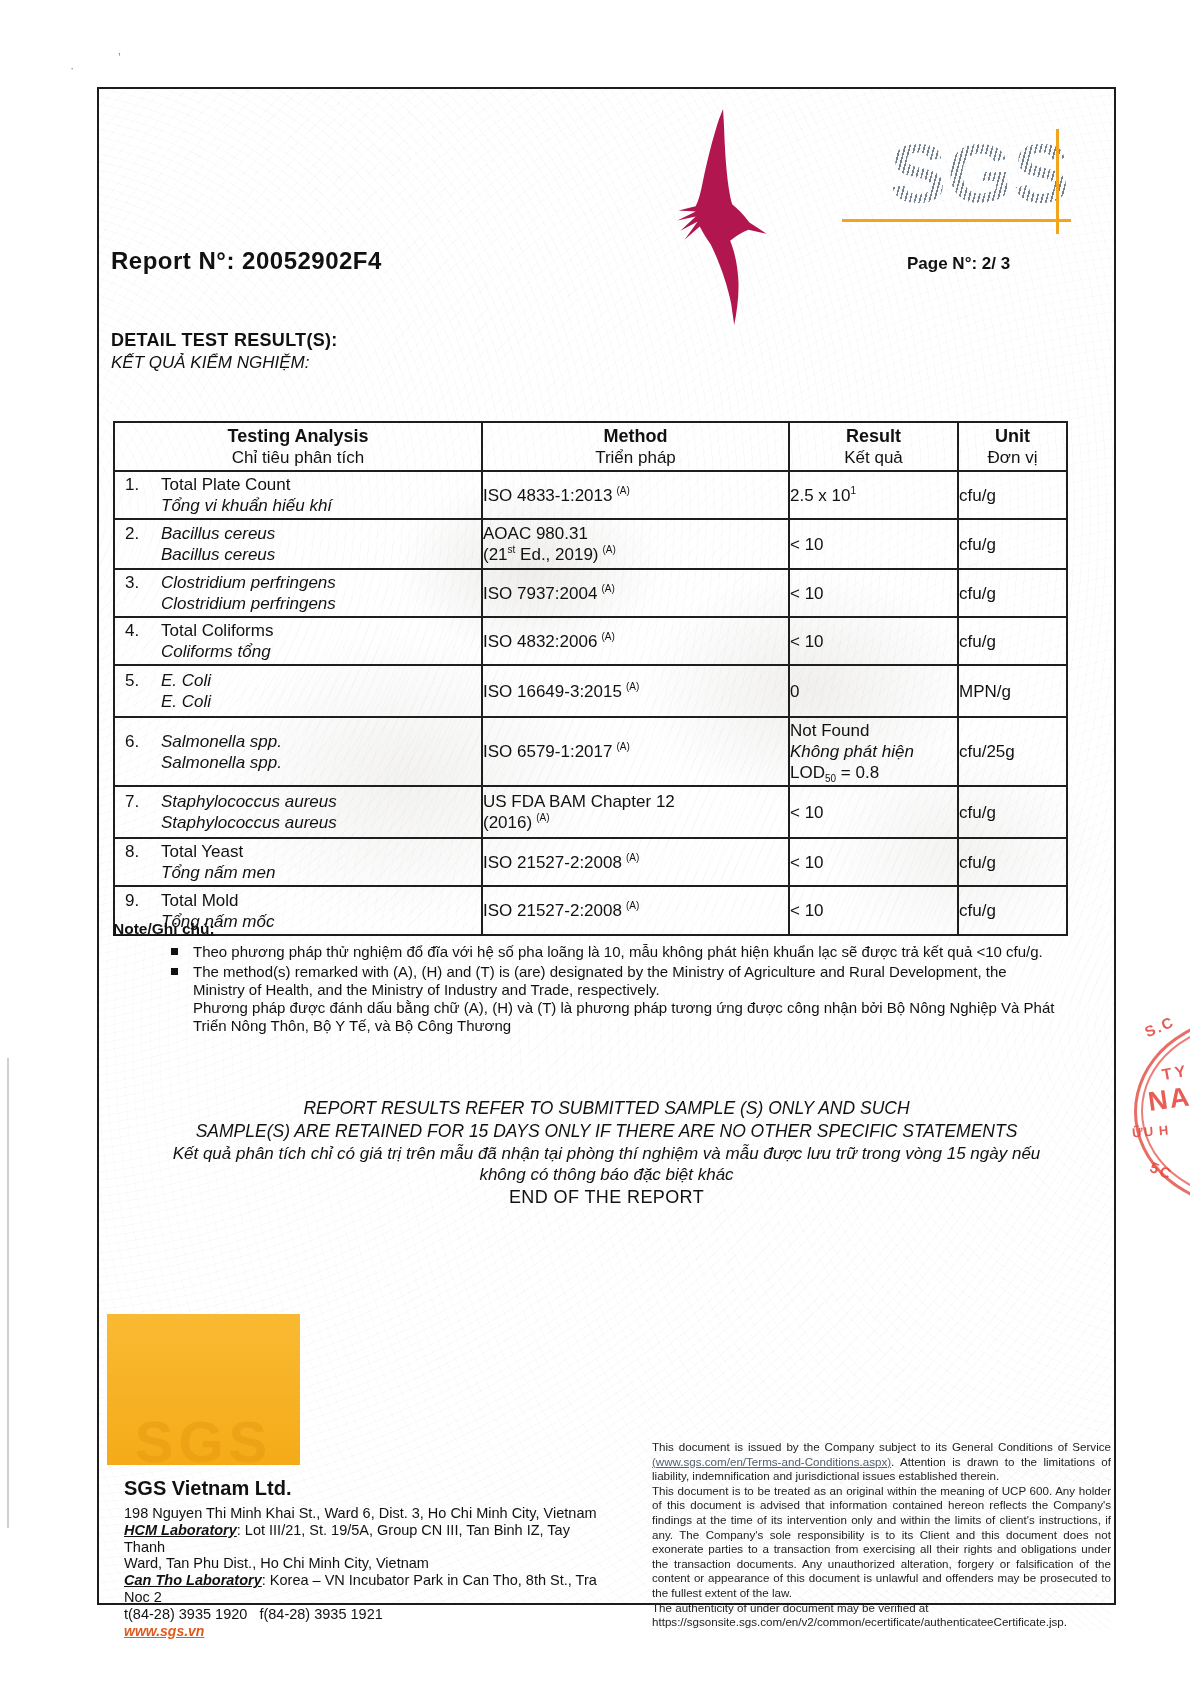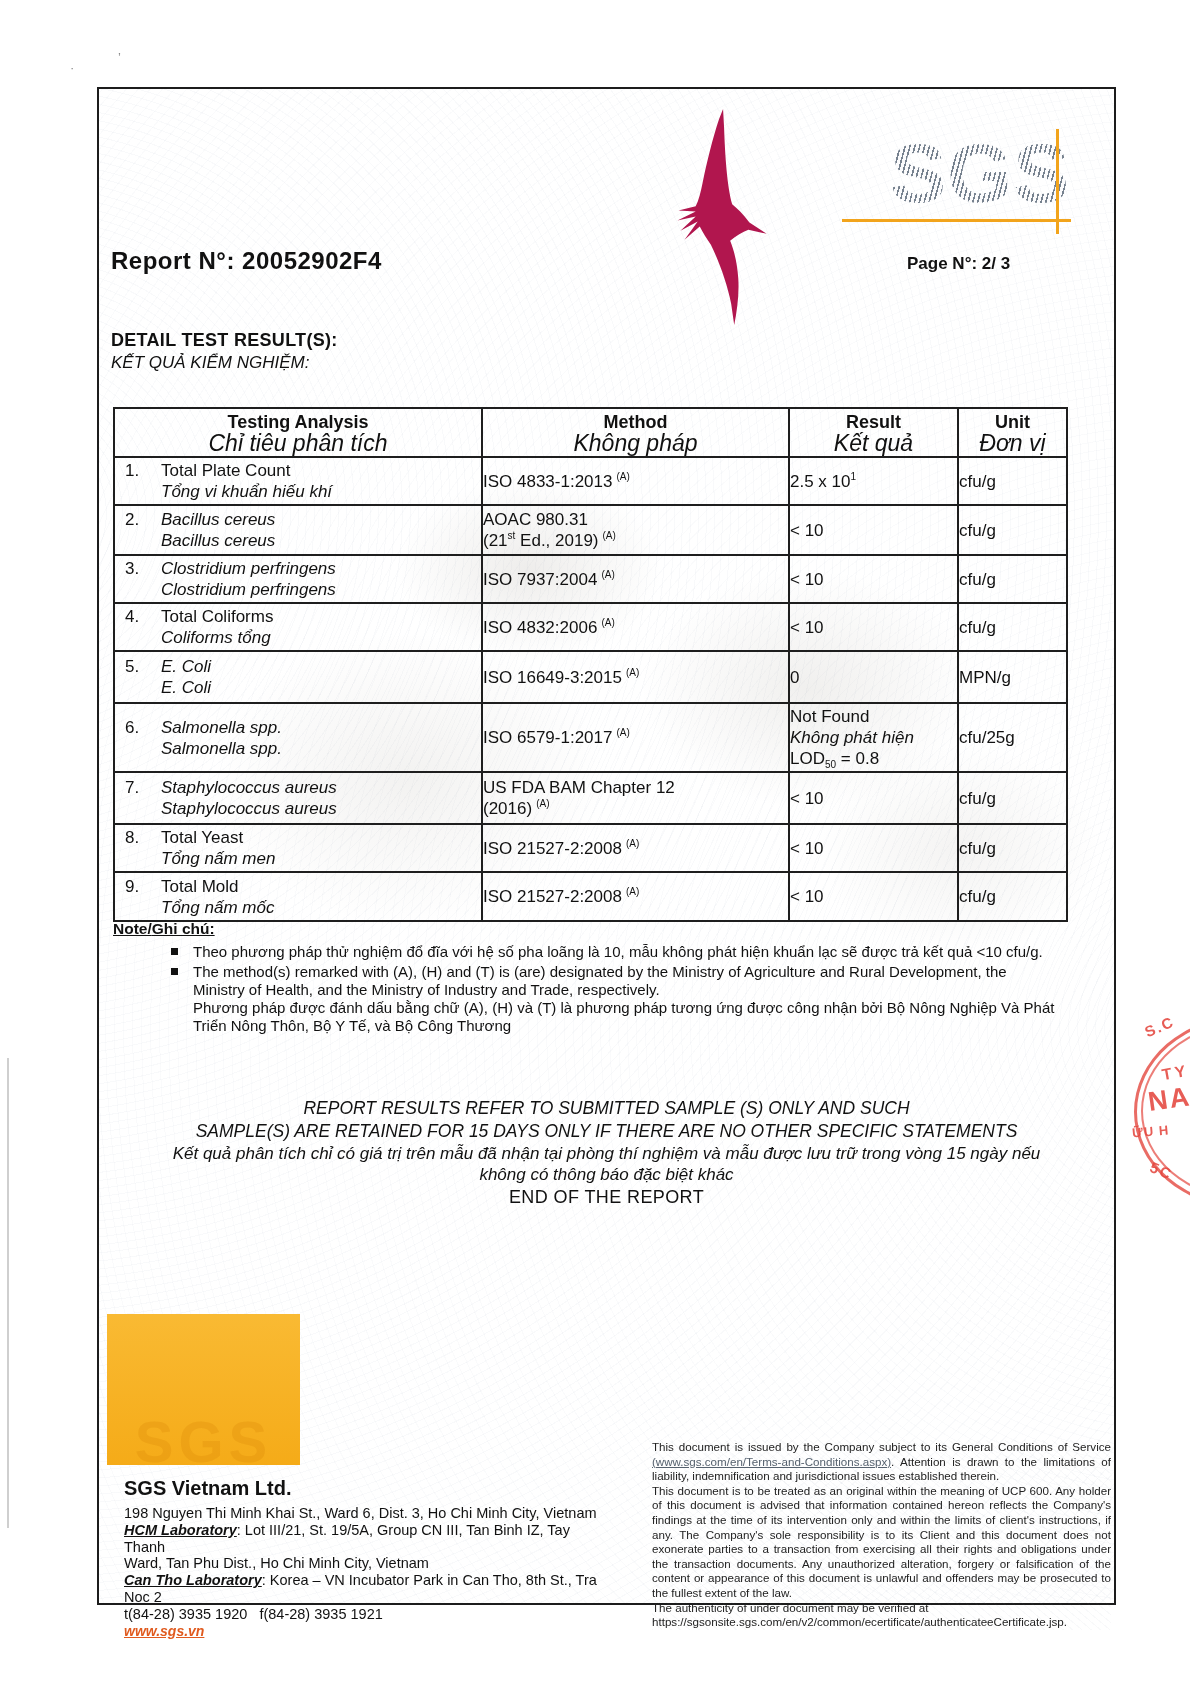--- a/index.html
+++ b/index.html
@@ -34,24 +34,24 @@
     font-size:84px;font-weight:bold;line-height:92px;letter-spacing:1px;
     background:repeating-linear-gradient(105deg,#76818e 0 1.6px,#fbfbfc 1.6px 4.7px);
     -webkit-background-clip:text;background-clip:text;color:transparent;
   }
   .olh{position:absolute;left:743px;top:130px;width:229px;height:3px;background:#f2a41c;}
   .olv{position:absolute;left:957px;top:40px;width:3px;height:105px;background:#f2a41c;}
   
   .dtr{position:absolute;left:12px;top:241px;font-size:18px;font-weight:bold;letter-spacing:.3px;}
   .kq{position:absolute;left:12px;top:264px;font-size:17px;font-style:italic;}
   
-  table.res{position:absolute;left:14px;top:318px;width:953px;border-collapse:collapse;table-layout:fixed;}
+  table.res{position:absolute;left:14px;top:332px;width:953px;border-collapse:collapse;table-layout:fixed;}
   table.res td,table.res th{border:2px solid #1e1e1e;padding:0;vertical-align:middle;font-weight:normal;}
   th .hen{font-weight:bold;font-size:18px;line-height:22px;}
-  th .hvi{font-style:italic;font-size:23px;line-height:21px;}
+  th .hvi{font-size:17px;line-height:21px;}
   td{font-size:17px;line-height:21px;}
   .c-name .roww{display:flex;align-items:flex-start;padding:2px 4px 2px 10px;text-align:left;}
   .c-name .no{width:36px;flex:none;}
   .c-name .vi{font-style:italic;}
   tr.it .c-name .en{font-style:italic;}
   .c-method,.c-result,.c-unit{text-align:left;}
   sup{font-size:10px;vertical-align:super;line-height:0;}
   sup.ma{margin-left:4px;}
   sub{font-size:10px;line-height:0;}
   .c-result .vi-line{font-style:italic;}
@@ -131,21 +131,21 @@
         <col style="width:109px">
       </colgroup>
     <tbody>
         <tr style="height:49px">
       <th>
             <div class="hen">Testing Analysis</div>
             <div class="hvi">Chỉ tiêu phân tích</div>
           </th>
       <th>
             <div class="hen">Method</div>
-            <div class="hvi">Không pháp</div>
+            <div class="hvi">Triển pháp</div>
           </th>
       <th>
             <div class="hen">Result</div>
             <div class="hvi">Kết quả</div>
           </th>
       <th>
             <div class="hen">Unit</div>
             <div class="hvi">Đơn vị</div>
           </th>
     </tr>

